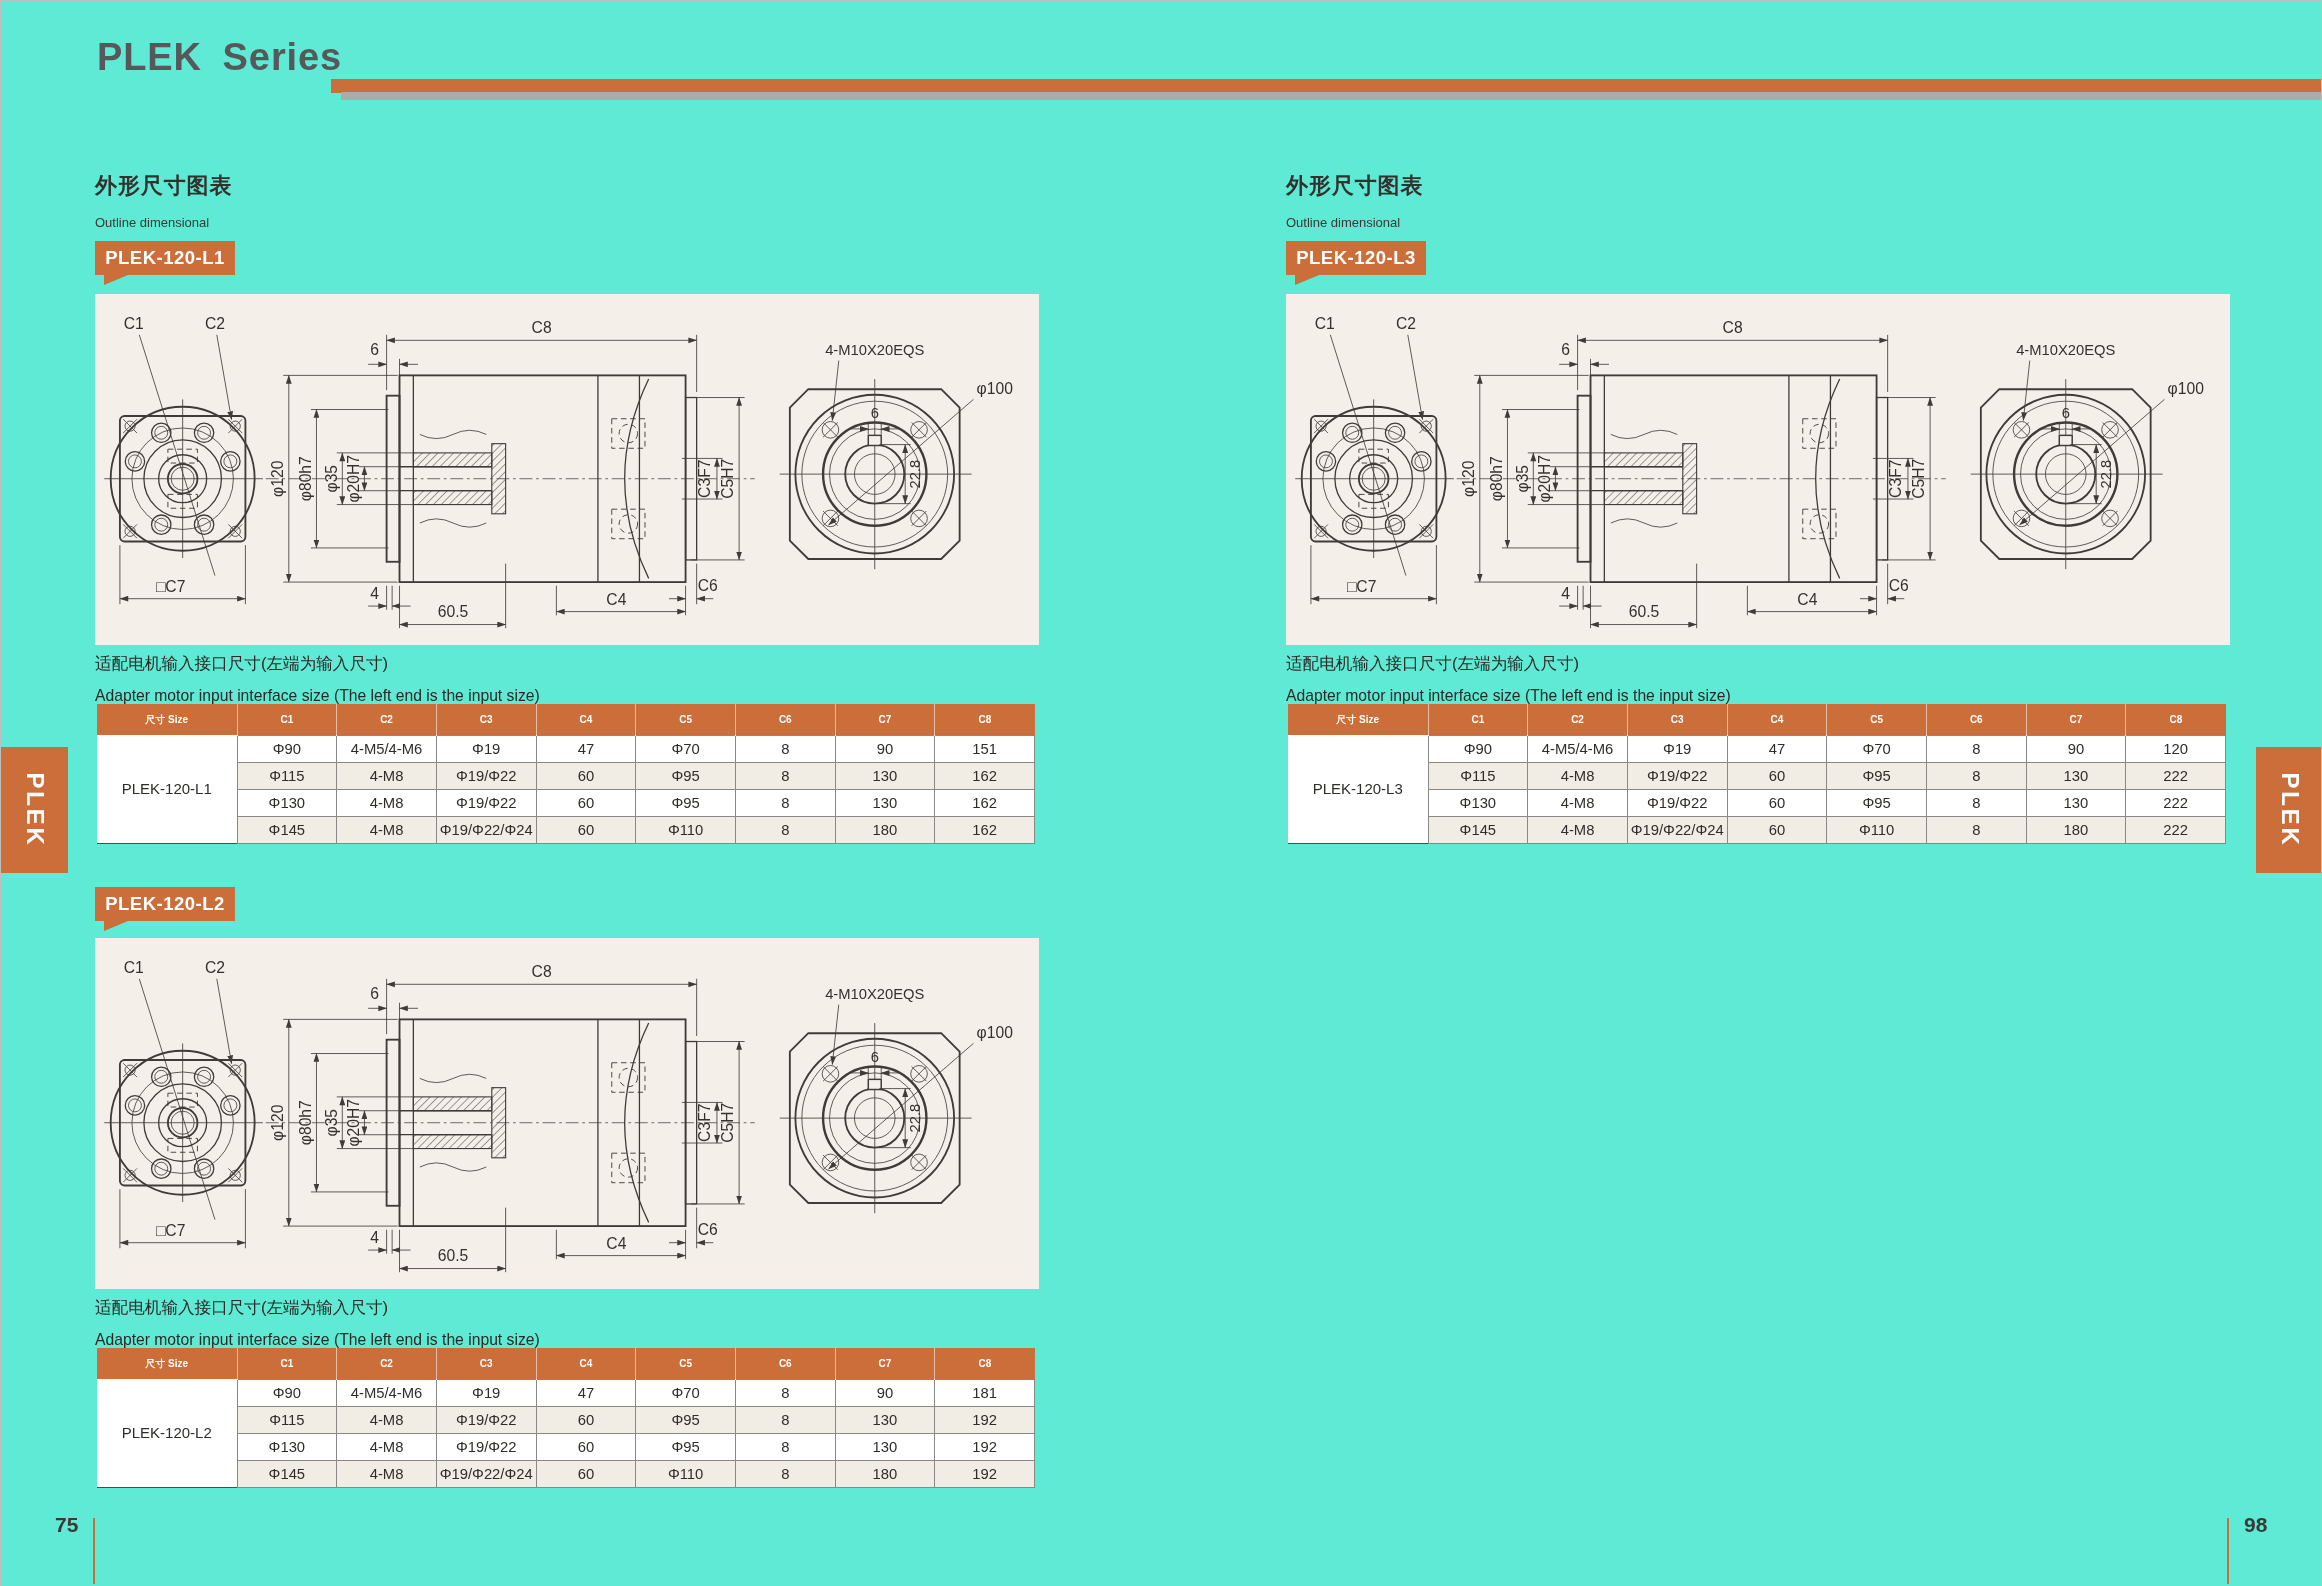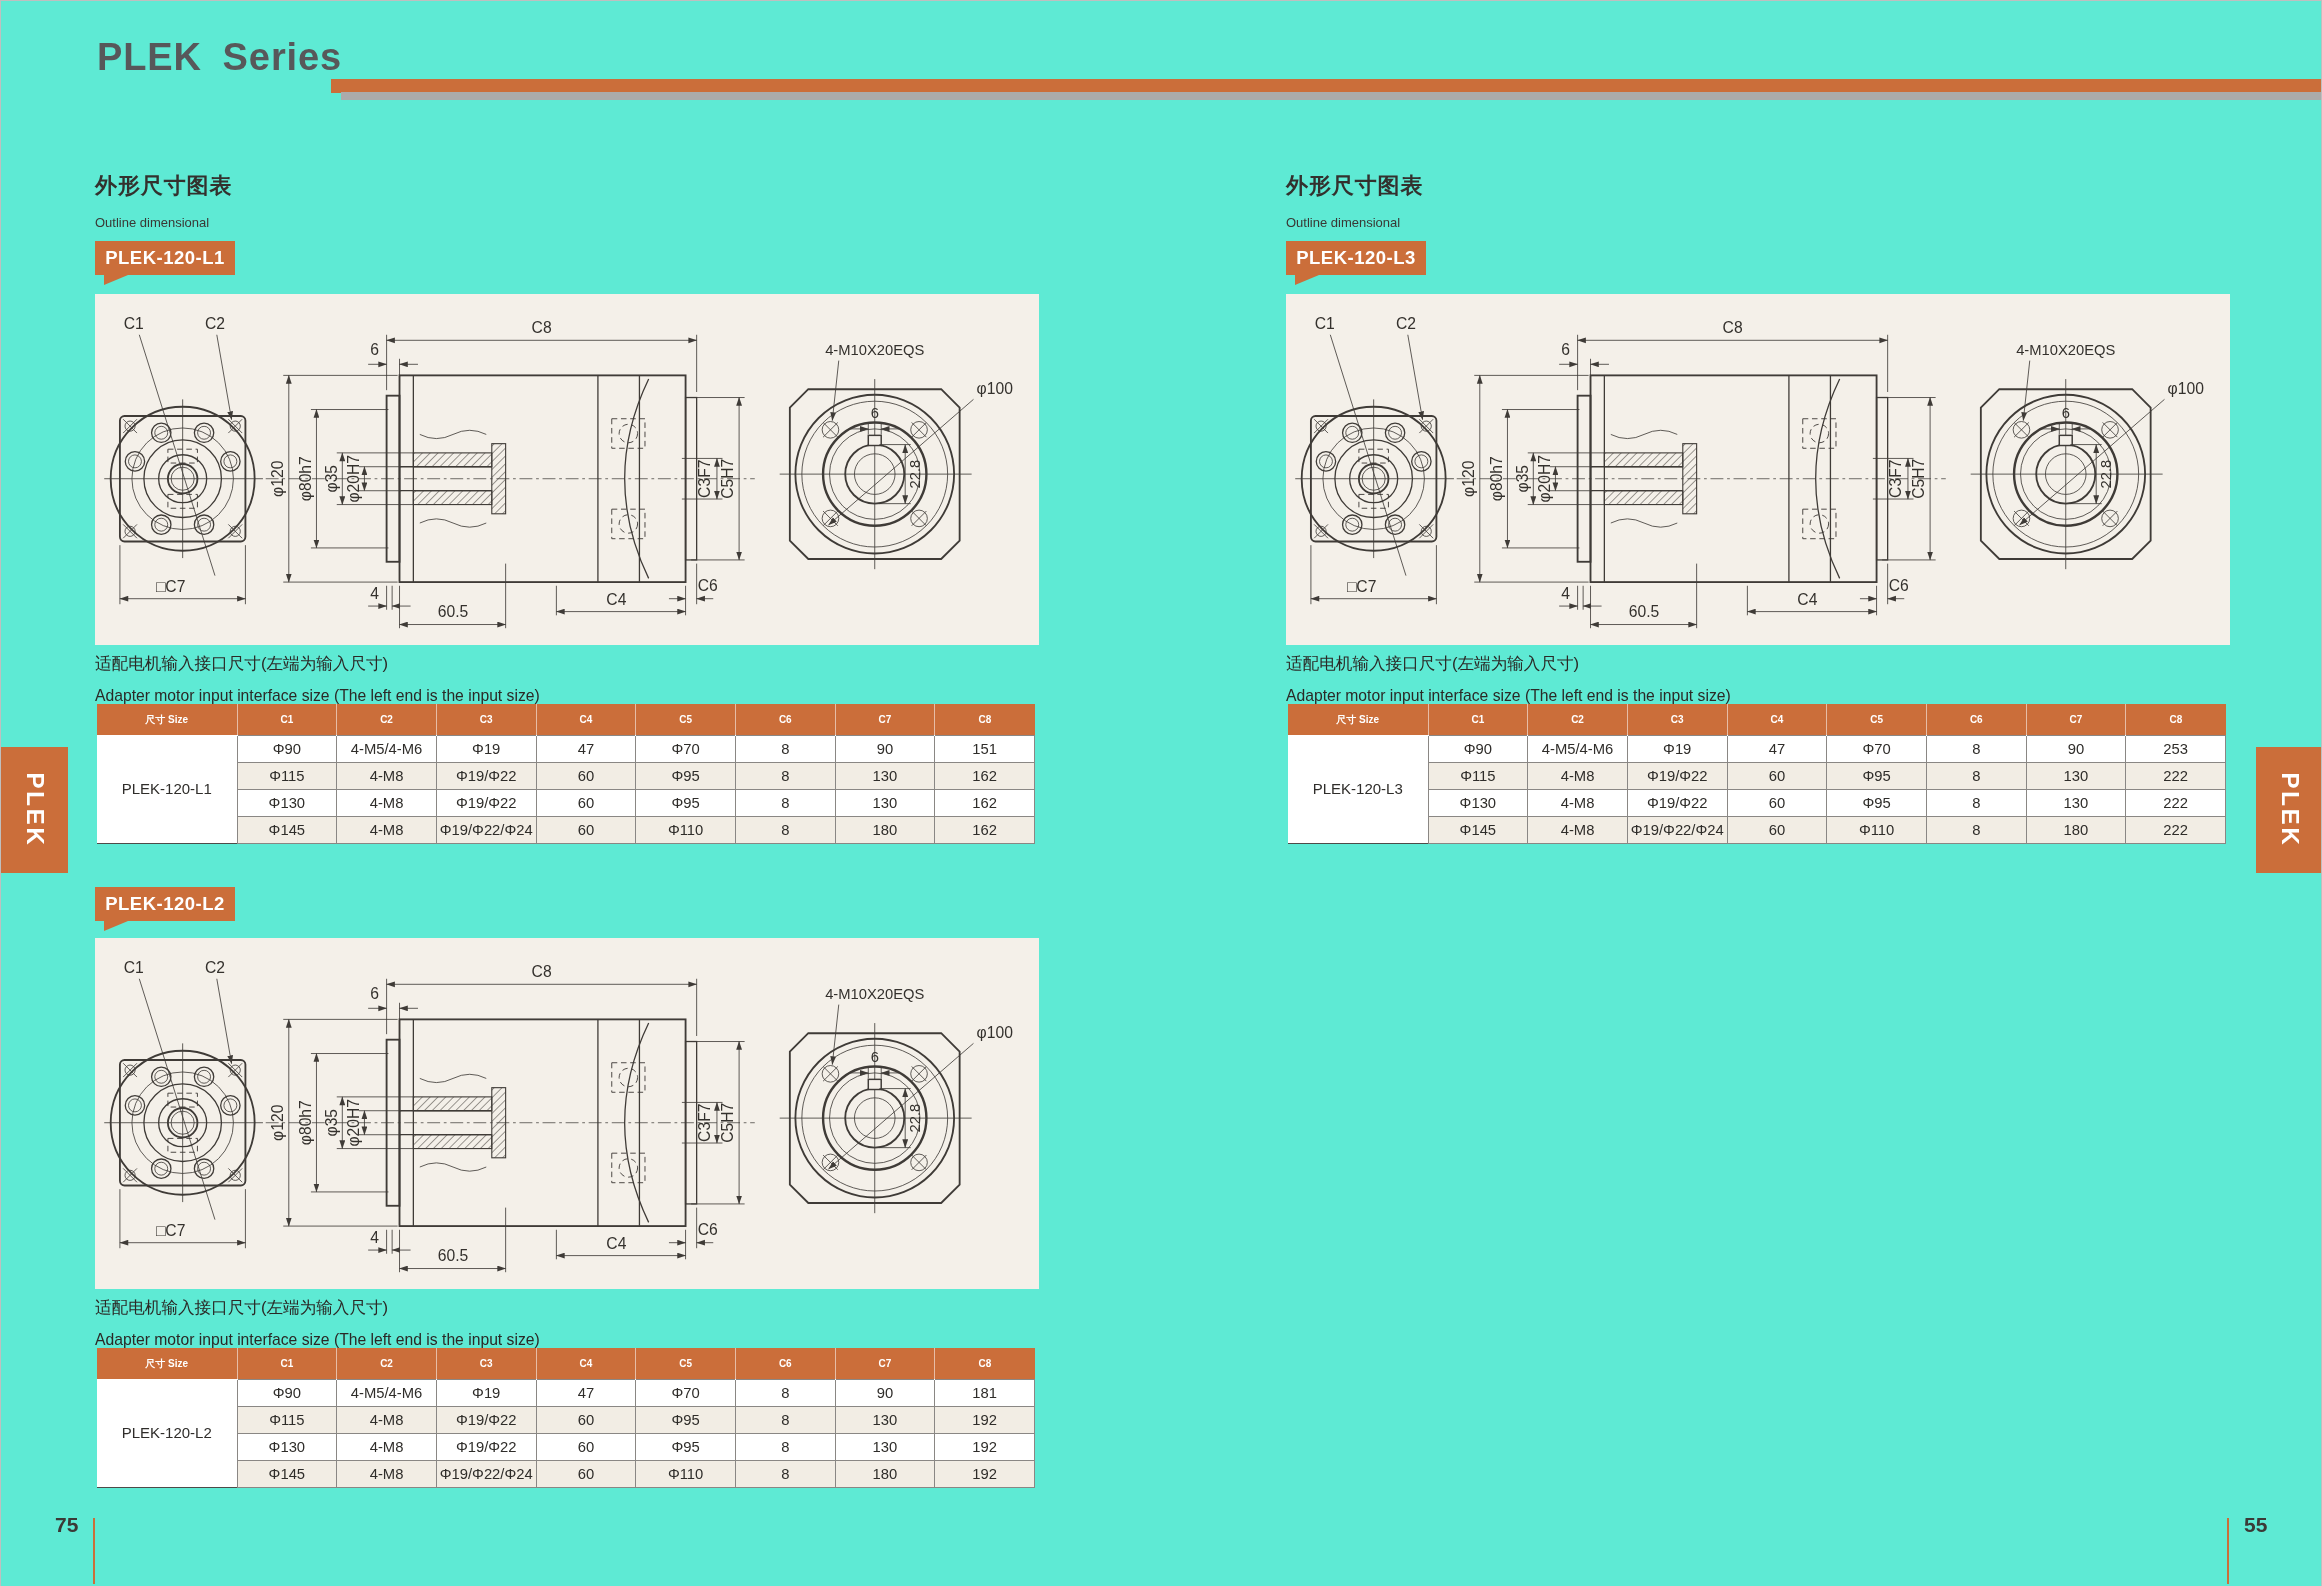--- a/index.html
+++ b/index.html
@@ -812,21 +812,21 @@
     <tbody>
         <tr>
           <td rowspan="4" class="model-cell">PLEK-120-L3</td>
           <td>Φ90</td>
           <td>4-M5/4-M6</td>
           <td>Φ19</td>
           <td>47</td>
           <td>Φ70</td>
           <td>8</td>
           <td>90</td>
-          <td>253</td>
+          <td>120</td>
         </tr>
         <tr>
           <td>Φ115</td>
           <td>4-M8</td>
           <td>Φ19/Φ22</td>
           <td>60</td>
           <td>Φ95</td>
           <td>8</td>
           <td>130</td>
           <td>222</td>
@@ -857,16 +857,16 @@
   <div class="side-tab left">
     <span>PLEK</span>
   </div>
   <div class="side-tab right">
     <span>PLEK</span>
   </div>
 
   <div class="page-num" style="left:54px;top:1512px">75</div>
   <div class="page-rule" style="left:92px;top:1517px"></div>
   <div class="page-rule" style="left:2226px;top:1517px"></div>
-  <div class="page-num" style="left:2243px;top:1512px">55</div>
+  <div class="page-num" style="left:2243px;top:1512px">98</div>
 
 </div>
 
 
 </body></html>

